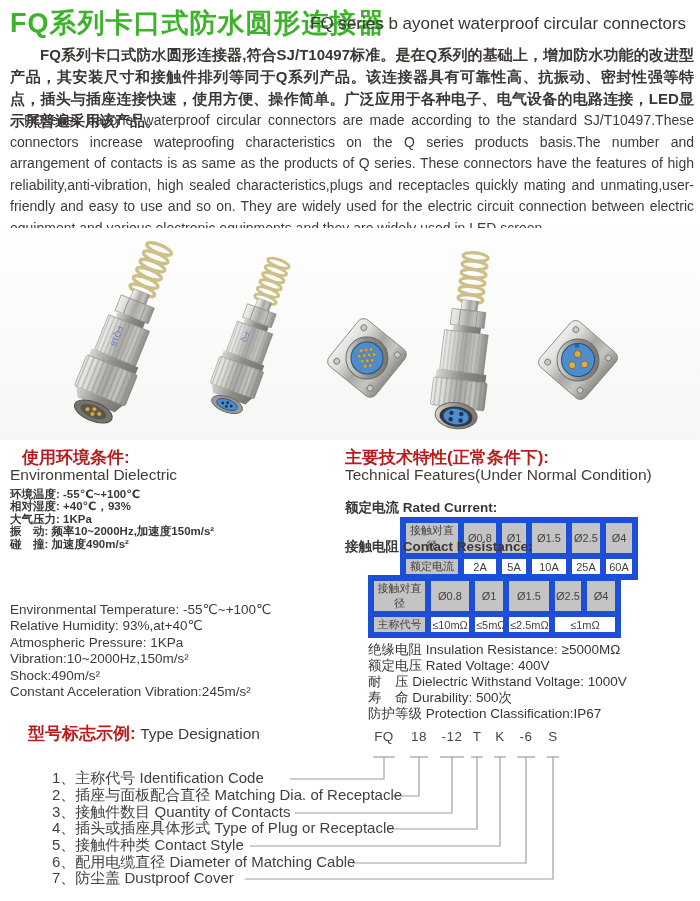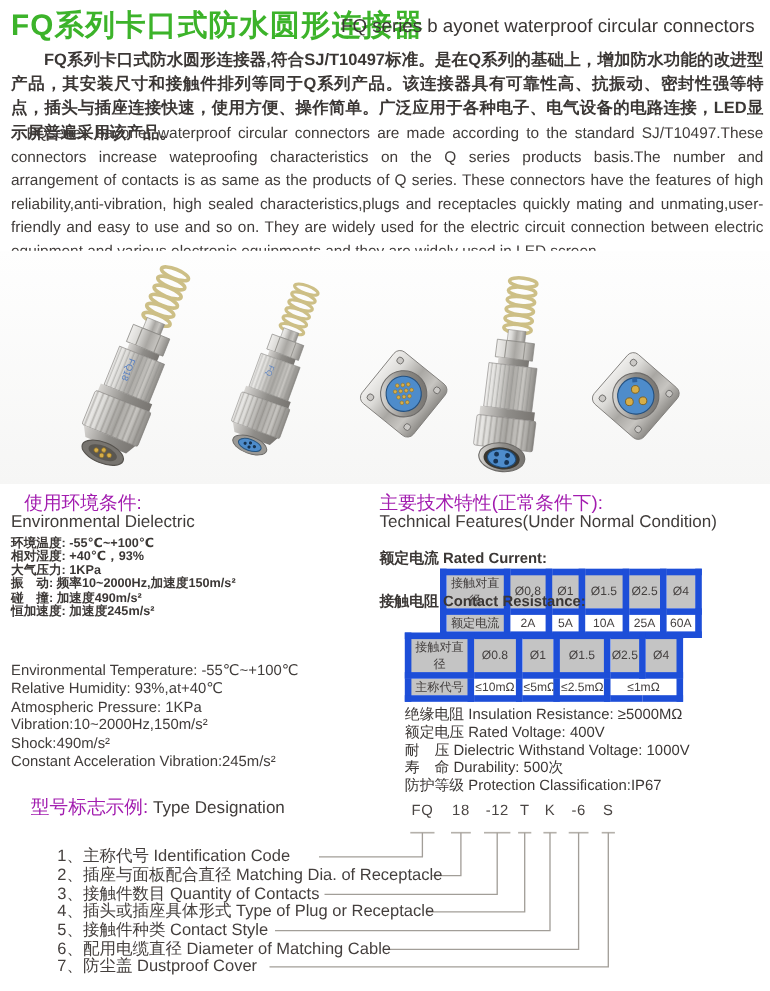--- a/index.html
+++ b/index.html
@@ -20,21 +20,21 @@
   
   .para { position:absolute; left:10px; width:684px; text-align:justify; white-space:normal; }
   .para-zh { top:44px; font-size:15px; line-height:22px; font-weight:600; color:#3b3735; text-indent:30px; }
   .para-en { top:110px; font-size:14px; line-height:21.5px; color:#403c3a; text-indent:14px; }
 
   
   .gallery { position:absolute; left:0; top:228px; width:700px; height:212px;
              background:linear-gradient(180deg,#fefefe,#f6f6f5); }
 
   
-  .h-zh { font-size:17px; font-weight:normal; color:#a21caf; }
+  .h-zh { font-size:17px; font-weight:bold; color:#b91c1c; }
   .h-en { font-size:15.5px; color:#403c3a; }
 
   .env-h-zh { left:22px; top:446px; }
   .env-h-en { left:10px; top:466px; }
   .env-zh-block { left:10px; top:488px; font-size:11.5px; line-height:12.4px; font-weight:600; color:#3b3735; }
   .env-en-block { left:10px; top:602px; font-size:13.5px; line-height:16.4px; color:#403c3a; }
 
   .tech-h-zh { left:345px; top:446px; }
   .tech-h-en { left:345px; top:466px; }
   .sub-label { font-size:13.5px; font-weight:600; color:#3b3735; }
@@ -234,21 +234,20 @@
 
 <div class="abs h-zh env-h-zh">使用环境条件:</div>
 <div class="abs h-en env-h-en">Environmental Dielectric</div>
 
 <div class="abs env-zh-block">
   <div>环境温度: -55℃~+100℃</div>
   <div>相对湿度: +40℃，93%</div>
   <div>大气压力: 1KPa</div>
   <div>振　动: 频率10~2000Hz,加速度150m/s²</div>
   <div>碰　撞: 加速度490m/s²</div>
-  <div>恒加速度: 加速度245m/s²</div>
 </div>
 
 <div class="abs env-en-block">
   <div>Environmental Temperature: -55℃~+100℃</div>
   <div>Relative Humidity: 93%,at+40℃</div>
   <div>Atmospheric Pressure: 1KPa</div>
   <div>Vibration:10~2000Hz,150m/s²</div>
   <div>Shock:490m/s²</div>
   <div>Constant Acceleration Vibration:245m/s²</div>
 </div>

